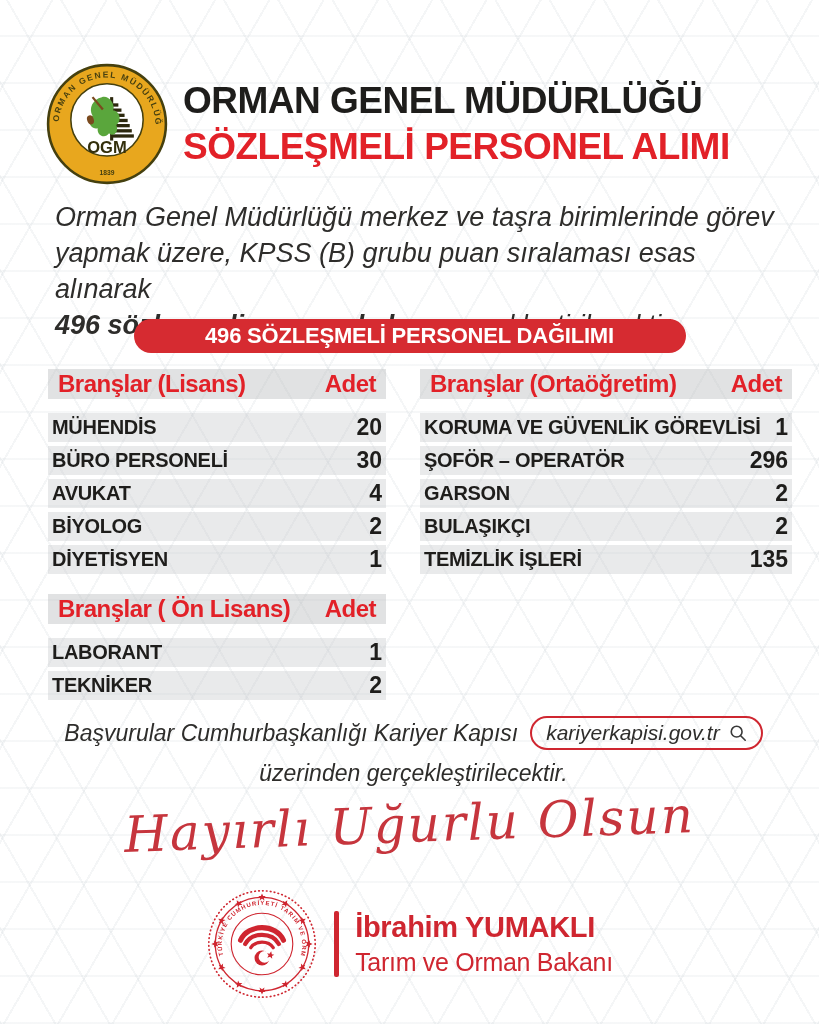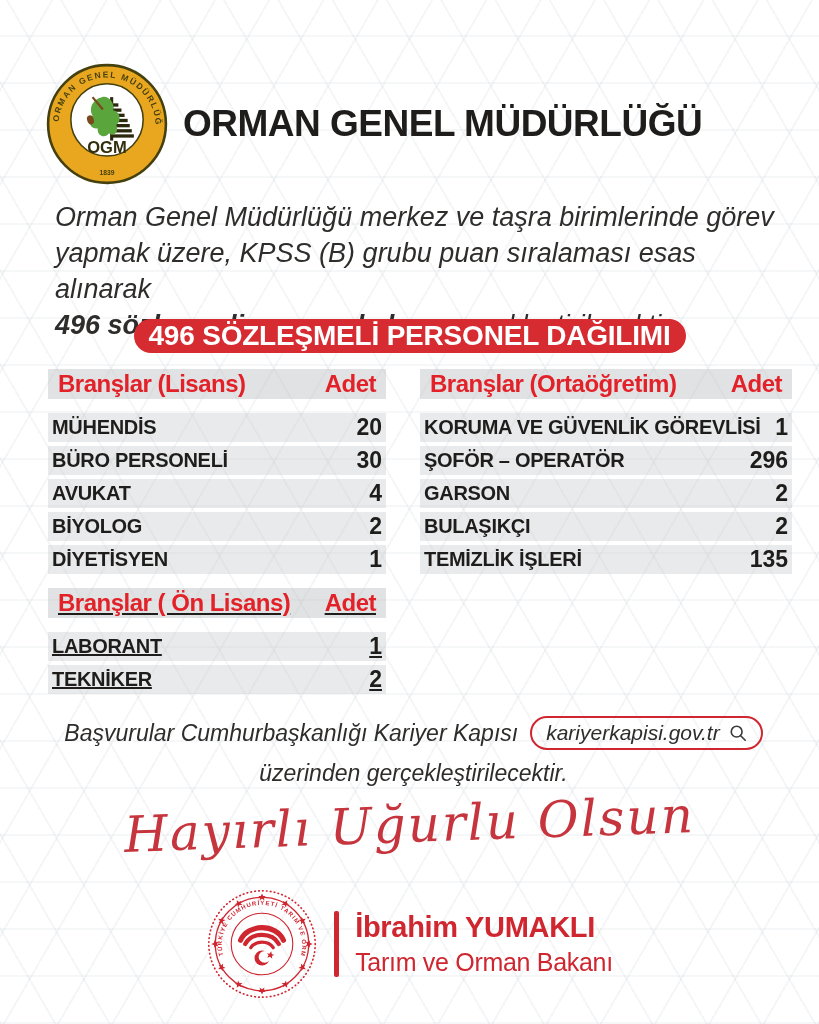--- a/index.html
+++ b/index.html
@@ -25,33 +25,33 @@
   .title-main{ font-size:37px; font-weight:800; letter-spacing:-0.5px; color:#1e1d1b; line-height:42px; }
   .title-sub { font-size:37px; font-weight:800; letter-spacing:-0.5px; color:#e22128; line-height:42px; margin-top:4px; }
   
   .intro{ position:absolute; top:199px; left:55px; width:720px;
           font-size:27px; font-style:italic; color:#2e2d2b; line-height:36px; font-weight:500;}
   .intro b{ font-weight:800; }
   
   .banner{ position:absolute; top:319px; left:50%; transform:translateX(-50%);
            width:552px; height:34px; background:#d62b31; border-radius:17px;
            display:flex; align-items:center; justify-content:center;
-           color:#fff; font-size:28px; font-weight:700; letter-spacing:-0.2px; }
+           color:#fff; font-size:22px; font-weight:700; letter-spacing:-0.2px; }
   
   .col-left { position:absolute; top:369px; left:48px;  width:338px; }
   .col-right{ position:absolute; top:369px; left:420px; width:372px; }
   .thead{ height:30px; background:rgba(183,186,189,0.42); display:flex; align-items:center;
           justify-content:space-between; padding:0 10px; margin-bottom:14px; }
   .thead .ttitle{ color:#e22128; font-size:24px; font-weight:800; letter-spacing:-0.5px; }
   .thead .tcountlbl{ color:#e22128; font-size:24px; font-weight:800; letter-spacing:-0.5px; }
   .trow{ height:29px; background:rgba(197,200,203,0.38); display:flex; align-items:center;
          justify-content:space-between; padding:0 4px; margin-bottom:4px; }
   .trow .tlabel{ font-size:20px; font-weight:800; letter-spacing:-0.3px; color:#1e1d1b; }
   .trow .tcount{ font-size:23px; font-weight:800; color:#1e1d1b; }
-  .subtable{ margin-top:14px;text-decoration:underline; }
+  .subtable{ margin-top:20px; }
   
   .apply{ position:absolute; top:716px; left:4px; width:819px; text-align:center;
           font-style:italic; color:#2e2d2b; }
   .apply-line1{ display:flex; align-items:center; justify-content:center; gap:12px;
                 font-size:23px; font-weight:500; }
   .link-pill{ display:inline-flex; align-items:center; gap:9px; border:2px solid #cf2630;
               border-radius:18px; padding:3px 14px; font-size:21px; color:#2e2d2b; cursor:pointer; }
   .apply-line2{ margin-top:10px; font-size:23px; font-weight:500; }
   
   .signature{ position:absolute; top:796px; left:0; width:819px; text-align:center;
@@ -96,20 +96,21 @@
 
         <path fill="#5aa63c" d="M55,34 C46,36 42,45 46,52 C40,56 44,66 51,64 C50,71 58,75 62,69 C66,73 72,68 69,61 C75,57 72,47 66,47 C68,39 61,32 55,34 Z"></path>
         <path d="M46,34 L56,46" stroke="#7a4a1e" stroke-width="2.2" fill="none"></path>
         <ellipse cx="44" cy="56" rx="3.2" ry="4.4" fill="#7a4a1e" transform="rotate(-20 44 56)"></ellipse>
         <text x="60" y="88" text-anchor="middle" font-size="16" font-weight="bold" fill="#332f0c">OGM</text>
         <text x="60" y="109" text-anchor="middle" font-size="6.5" font-weight="bold" fill="#453f10">1839</text>
       </svg>
     </div>
     <div class="titles">
       <div class="title-main">ORMAN GENEL MÜDÜRLÜĞÜ</div>
+      <div class="title-sub">SÖZLEŞMELİ PERSONEL ALIMI</div>
     </div>
   </div>
 
   <div class="intro">
     <div>Orman Genel Müdürlüğü merkez ve taşra birimlerinde görev</div>
     <div>yapmak üzere, KPSS (B) grubu puan sıralaması esas alınarak</div>
     <div><b>496 sözleşmeli personel alımı</b><span> gerçekleştirilecektir.</span></div>
   </div>
 
   <div class="banner">

